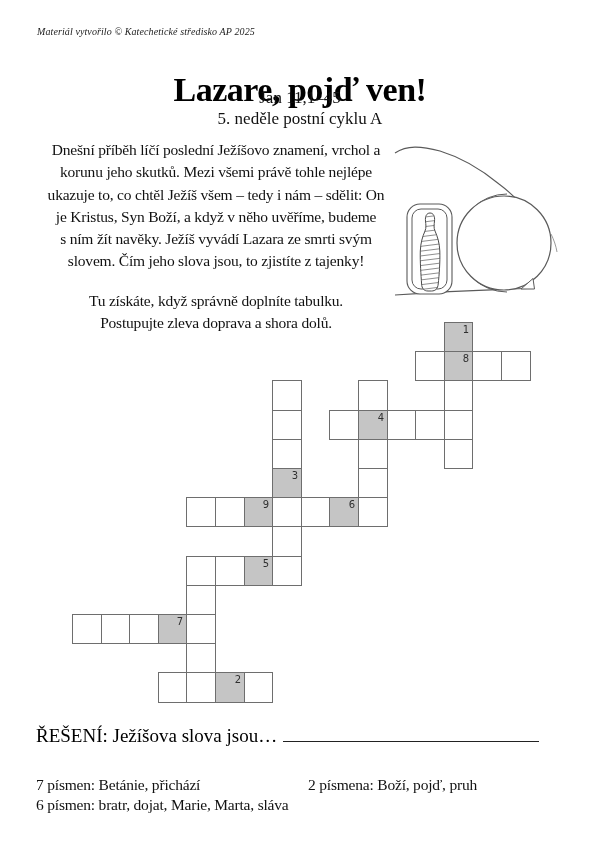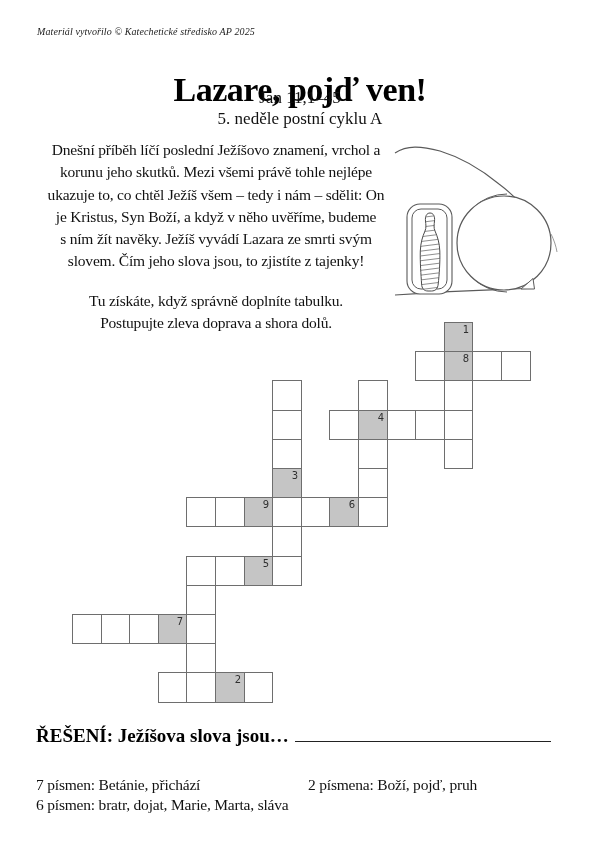--- a/index.html
+++ b/index.html
@@ -29,21 +29,21 @@
   }
   .illustration{position:absolute;left:385px;top:128px;width:215px;height:180px;}
   .grid{position:absolute;left:72px;top:322px;width:460px;height:382px;--line:#6e6e6e;}
   .cell{
     position:absolute;box-sizing:border-box;border:1px solid var(--line);background:#fff;
   }
   .cell .num{
     position:absolute;top:1px;right:3px;
     font-family:"DejaVu Sans","Liberation Sans",sans-serif;font-size:10px;color:#2f2f2f;
   }
-  .solution{position:absolute;left:36px;top:725px;font-size:19px;font-weight:bold;color:#000;white-space:nowrap;}
+  .solution{position:absolute;left:36px;top:725px;font-size:19px;font-weight:normal;color:#000;white-space:nowrap;}
   .solution .blank{
     display:inline-block;width:256px;height:15px;margin-left:6px;
     border-bottom:1.6px solid #222;vertical-align:baseline;
   }
   .clue{position:absolute;font-size:15.5px;letter-spacing:-0.2px;white-space:nowrap;}
   .clue.c1{left:36px;top:776px;font-family:Liberation Serif, serif;}
   .clue.c2{left:36px;top:796px;}
   .clue.c3{left:308px;top:776px;}
 </style>
 </head>

